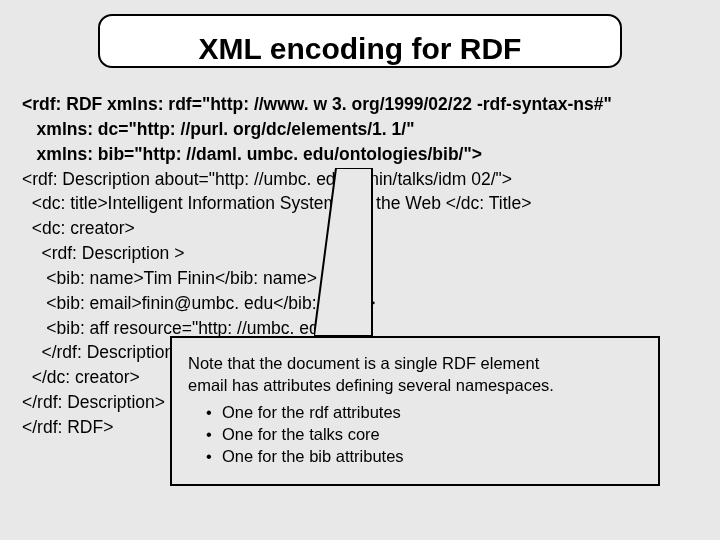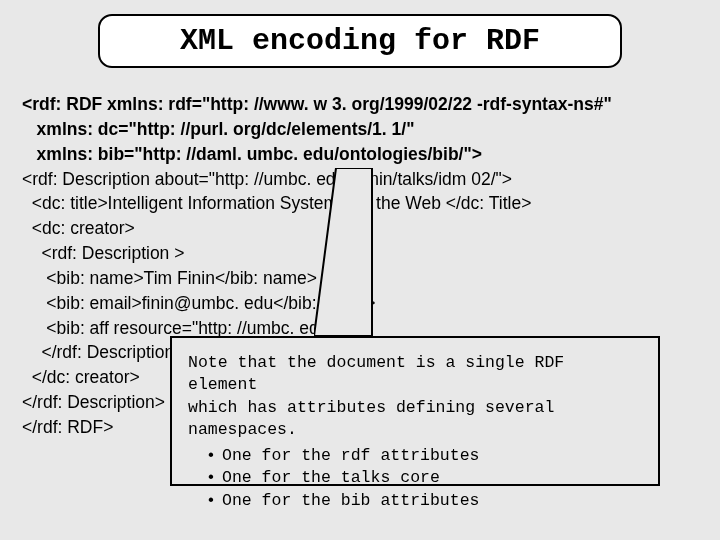--- a/index.html
+++ b/index.html
@@ -14,23 +14,22 @@
   .title-box {
     position: absolute;
     top: 14px;
     left: 98px;
     width: 524px;
     height: 54px;
     background: #fff;
     border: 2px solid #000;
     border-radius: 14px;
     display: flex;
-    align-items: center;
+    align-items: flex-end;
     justify-content: center;
-    font-family: Liberation Mono, monospace;
   }
   .title-text {
     font-size: 30px;
     font-weight: bold;
     color: #000;
   }
   .code-block {
     position: absolute;
     top: 92px;
     left: 22px;
@@ -46,21 +45,20 @@
     position: absolute;
     left: 170px;
     top: 336px;
     width: 490px;
     height: 150px;
     background: #e8e8e8;
     border: 2px solid #000;
     padding: 14px 16px 14px 16px;
     font-size: 16.5px;
     line-height: 1.35;
-    font-family: Liberation Mono, monospace;
   }
   .arrow {
     position: absolute;
     left: 314px;
     top: 168px;
     width: 100px;
     height: 180px;
     pointer-events: none;
   }
   .bullet-list {
@@ -91,21 +89,21 @@
 <span>  &lt;/dc: creator&gt;</span>
 <span>&lt;/rdf: Description&gt;</span>
 <span>&lt;/rdf: RDF&gt;</span></div>
 
 <svg class="arrow" viewBox="0 0 100 180">
   <polygon points="22,0 58,0 58,168 0,168" fill="#e8e8e8" stroke="#000" stroke-width="2"></polygon>
 </svg>
 
 <div class="callout">
   <div>Note that the document is a single RDF element</div>
-  <div>which has attributes defining several namespaces.</div>
+  <div>email has attributes defining several namespaces.</div>
   <div class="bullet-list">
     <div class="bullet-row">
       <span class="bullet-dot">•</span>
       <span>One for the rdf attributes</span>
     </div>
     <div class="bullet-row">
       <span class="bullet-dot">•</span>
       <span>One for the talks core</span>
     </div>
     <div class="bullet-row">

